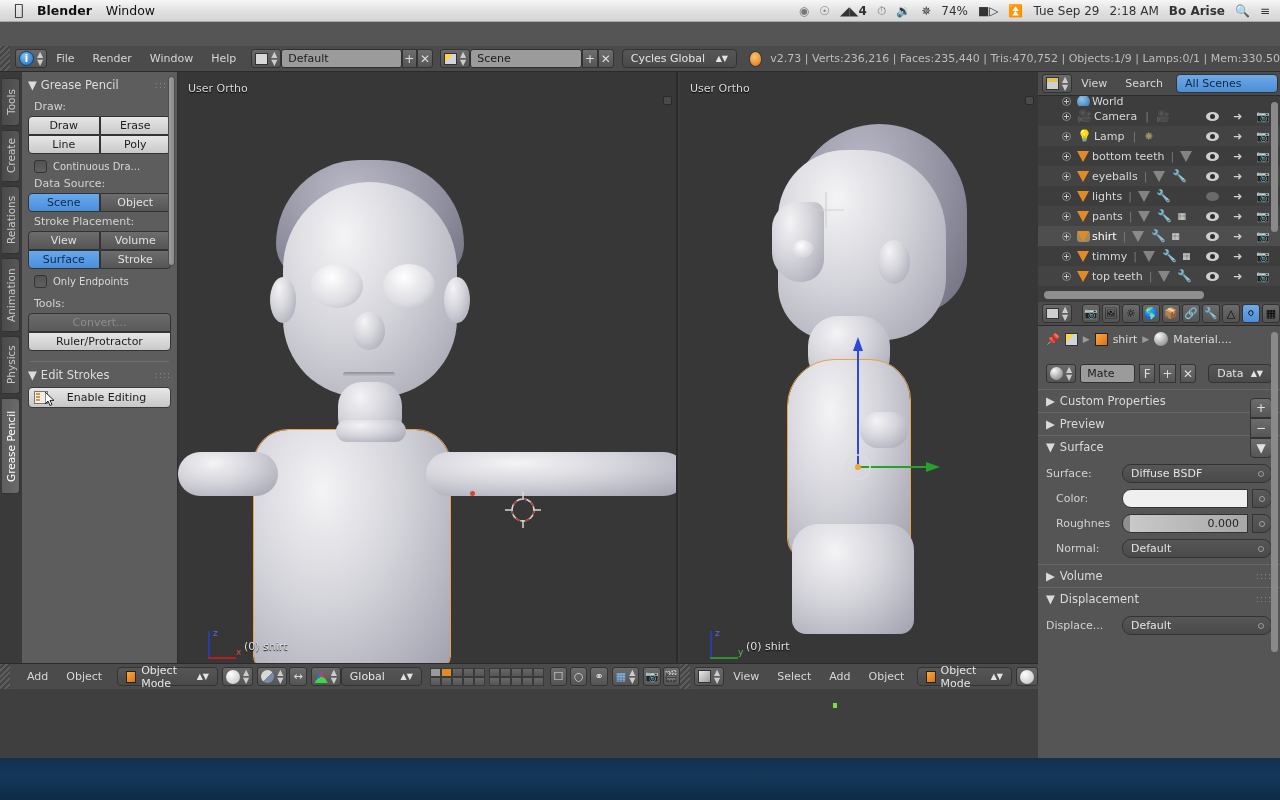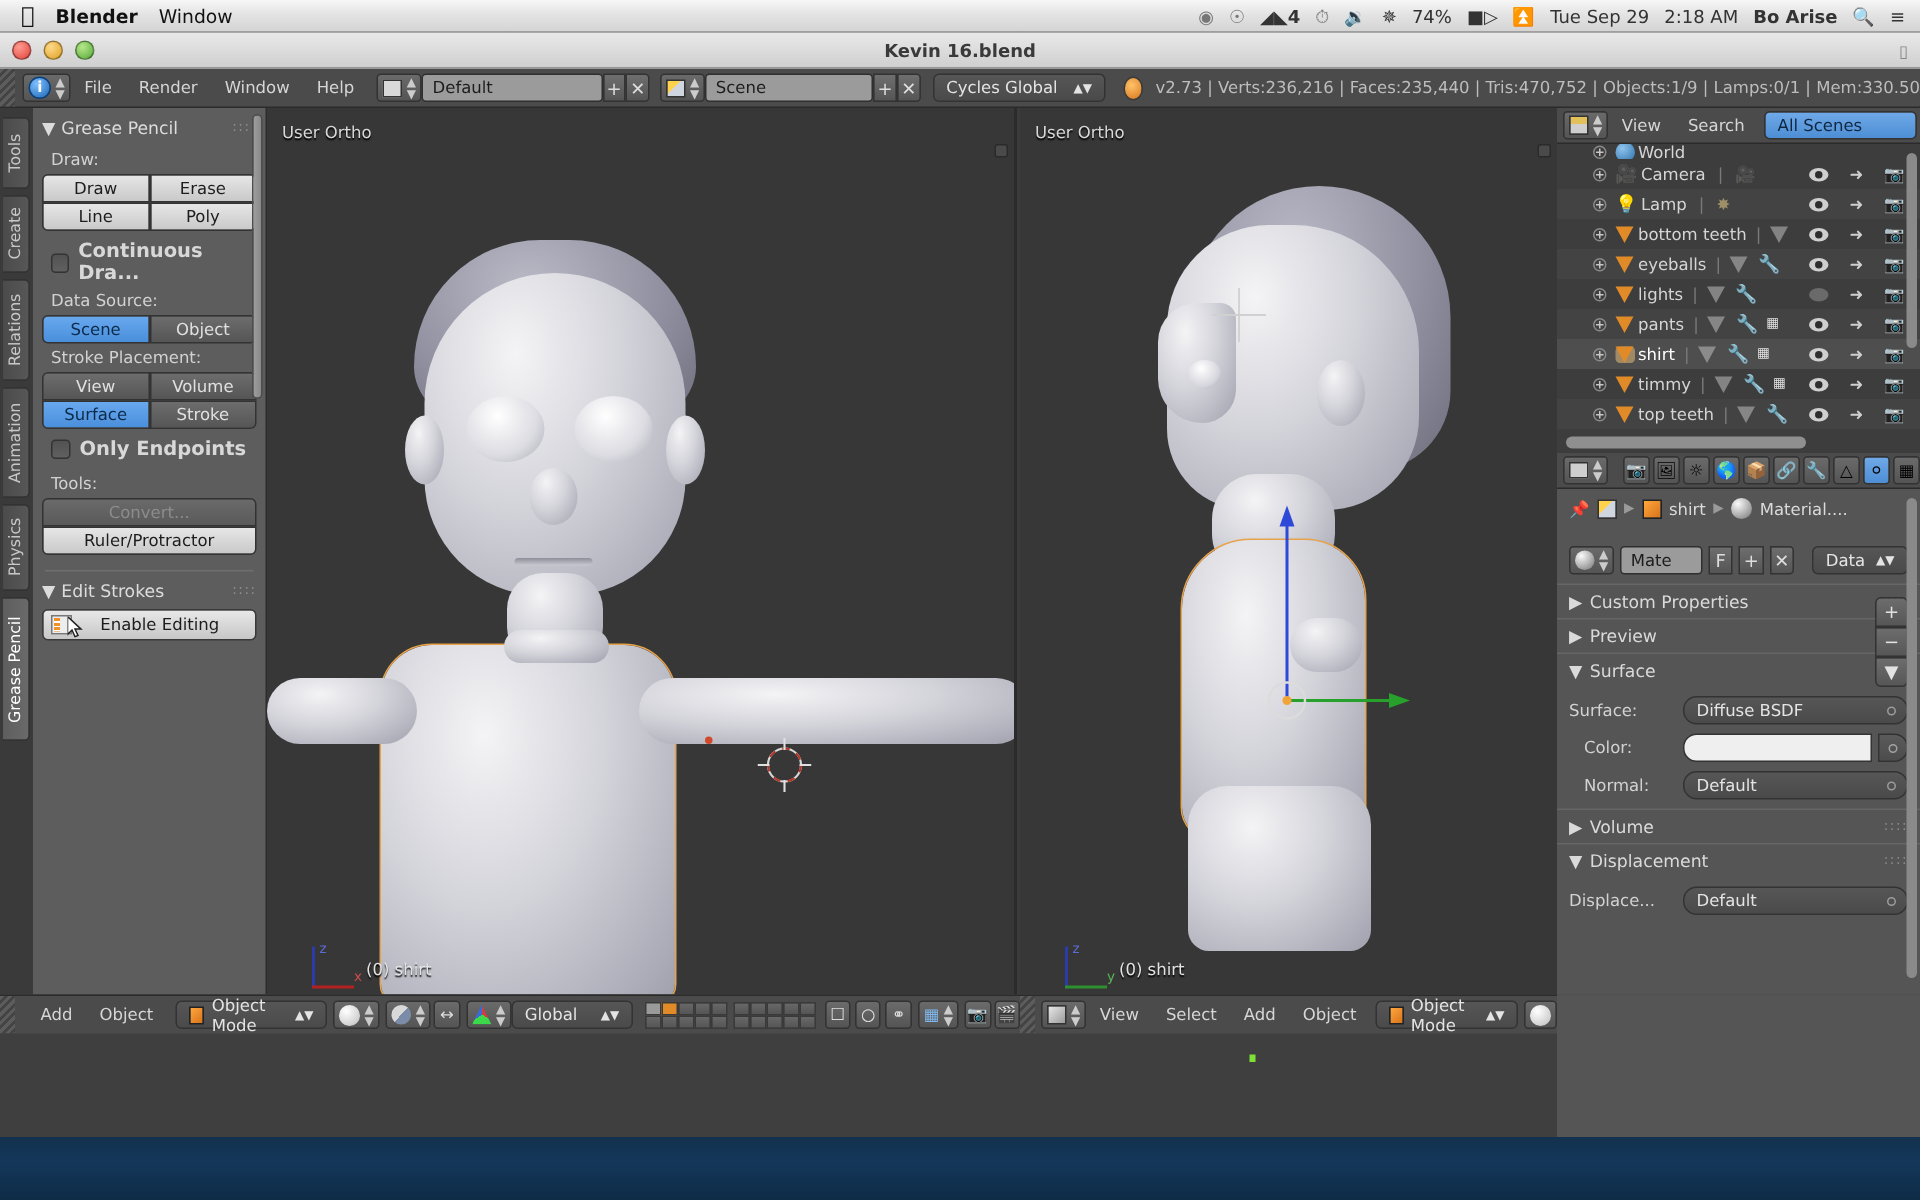--- a/index.html
+++ b/index.html
@@ -111,21 +111,21 @@
   .bbtn.disabled{ background:linear-gradient(to bottom,#6a6a6a,#5a5a5a); color:#8c8c8c;}
   .rnd-l { border-radius:4px 0 0 4px;}
   .rnd-r { border-radius:0 4px 4px 0;}
   .rnd-tl{ border-radius:4px 0 0 0;}
   .rnd-tr{ border-radius:0 4px 0 0;}
   .rnd-bl{ border-radius:0 0 0 4px;}
   .rnd-br{ border-radius:0 0 4px 0;}
   .chkrow { display:flex; align-items:center; gap:6px; margin:6px 0 4px 6px;}
   .chk { width:13px;height:13px;border-radius:3px;
     background:linear-gradient(to bottom,#525252,#606060); border:1px solid #333;}
-  .chkrow span { color:#d8d8d8; font-size:13px;font-weight:bold;}
+  .chkrow span { color:#d8d8d8; font-size:10px;}
   .sep { height:1px; background:#6f6f6f; margin:10px 2px 6px 2px;}
   .enable-btn {
     height:21px; border-radius:4px; border:1px solid #3a3a3a;
     background:linear-gradient(to bottom,#e8e8e8,#c7c7c7);
     display:flex; align-items:center; justify-content:center; gap:5px;
     color:#1c1c1c; font-size:11px; position:relative;
   }
   .gp-ico { width:14px;height:13px;background:#ededed;border:1px solid #777;
      display:inline-block; position:absolute; left:5px; top:3px;}
   .gp-ico:after{content:"";position:absolute;left:1px;top:1px;width:4px;height:9px;
@@ -268,29 +268,20 @@
       <span class="mi">■▷</span>
       <span class="mi">⏫</span>
       <span class="mi">Tue Sep 29</span>
       <span class="mi">2:18 AM</span>
       <span class="mi" style="font-weight:bold">Bo Arise</span>
       <span class="mi">🔍</span>
       <span class="mi">≡</span>
     </div>
   </div>
 
-  <div class="titlebar">
-    <div class="traffic">
-      <div class="tl r"></div>
-      <div class="tl y"></div>
-      <div class="tl g"></div>
-    </div>
-    <span>Kevin 16.blend</span>
-    <span class="doticon">▯</span>
-  </div>
 
   <div class="bl-header">
     <div class="grip"></div>
     <div class="ddbtn" style="margin-left:5px">
       <span class="icn-blue">i</span>
       <span class="arrows">▲<br>▼</span>
     </div>
     <span class="menu-item">File</span>
     <span class="menu-item">Render</span>
     <span class="menu-item">Window</span>
@@ -842,20 +833,27 @@
       </div>
     </div>
     <div class="row">
       <span class="fieldlabel" style="width:72px;padding-left:10px">Color:</span>
       <div class="colorfield" style="flex:1"></div>
       <div class="dotbtn">
           <i></i>
         </div>
     </div>
     <div class="row">
+      <span class="fieldlabel" style="width:72px;padding-left:10px">Roughnes</span>
+      <div class="slider" style="flex:1">0.000</div>
+      <div class="dotbtn">
+          <i></i>
+        </div>
+    </div>
+    <div class="row">
       <span class="fieldlabel" style="width:72px;padding-left:10px">Normal:</span>
       <div class="darkfield" style="flex:1">
         <span>Default</span>
         <span class="dot"></span>
       </div>
     </div>
 
     <div class="collapse-row">
       <span>▶</span>
       <span>Volume</span>

